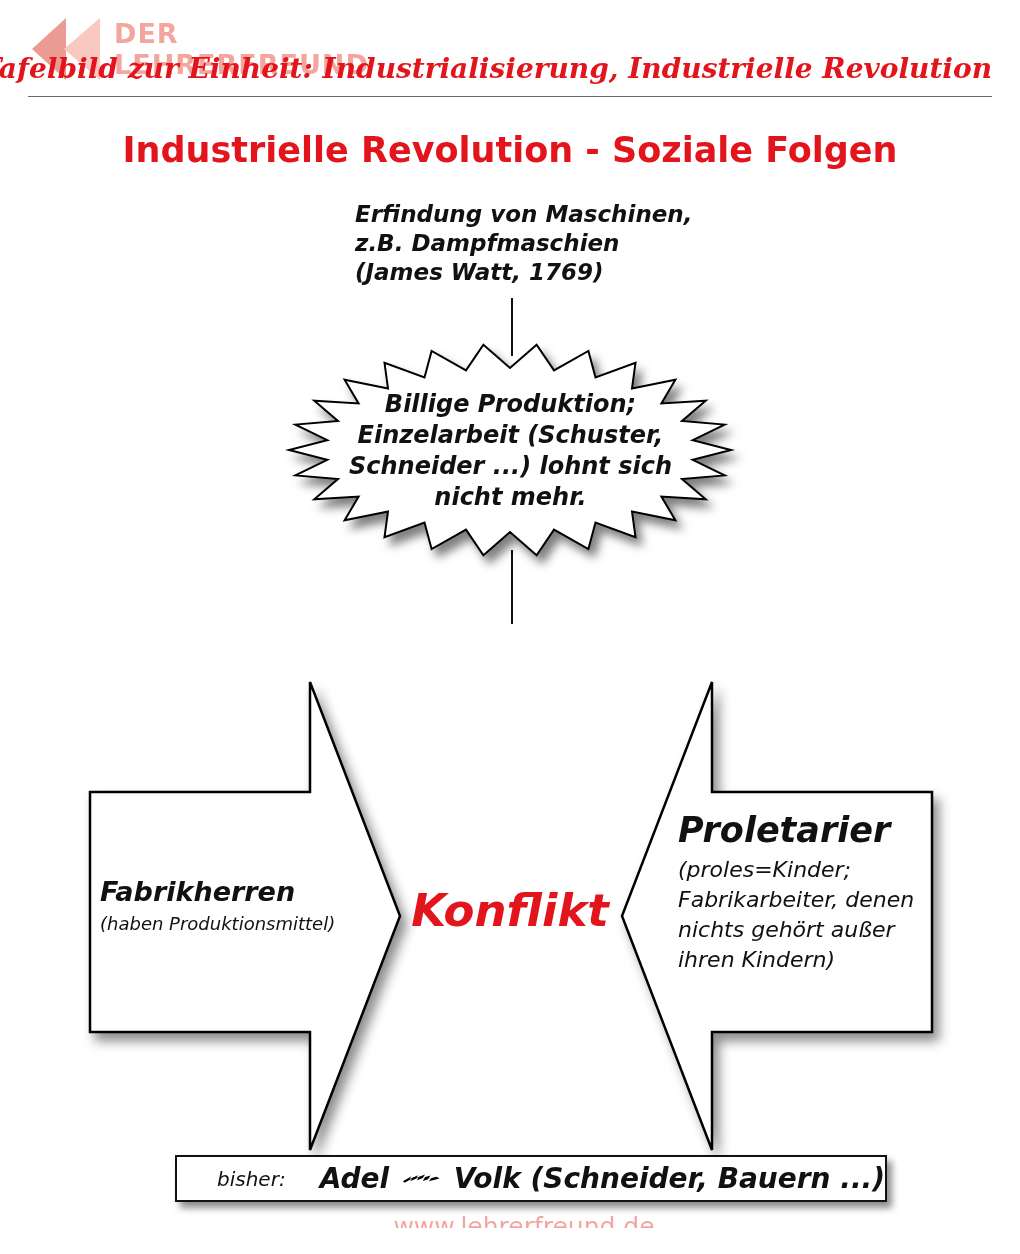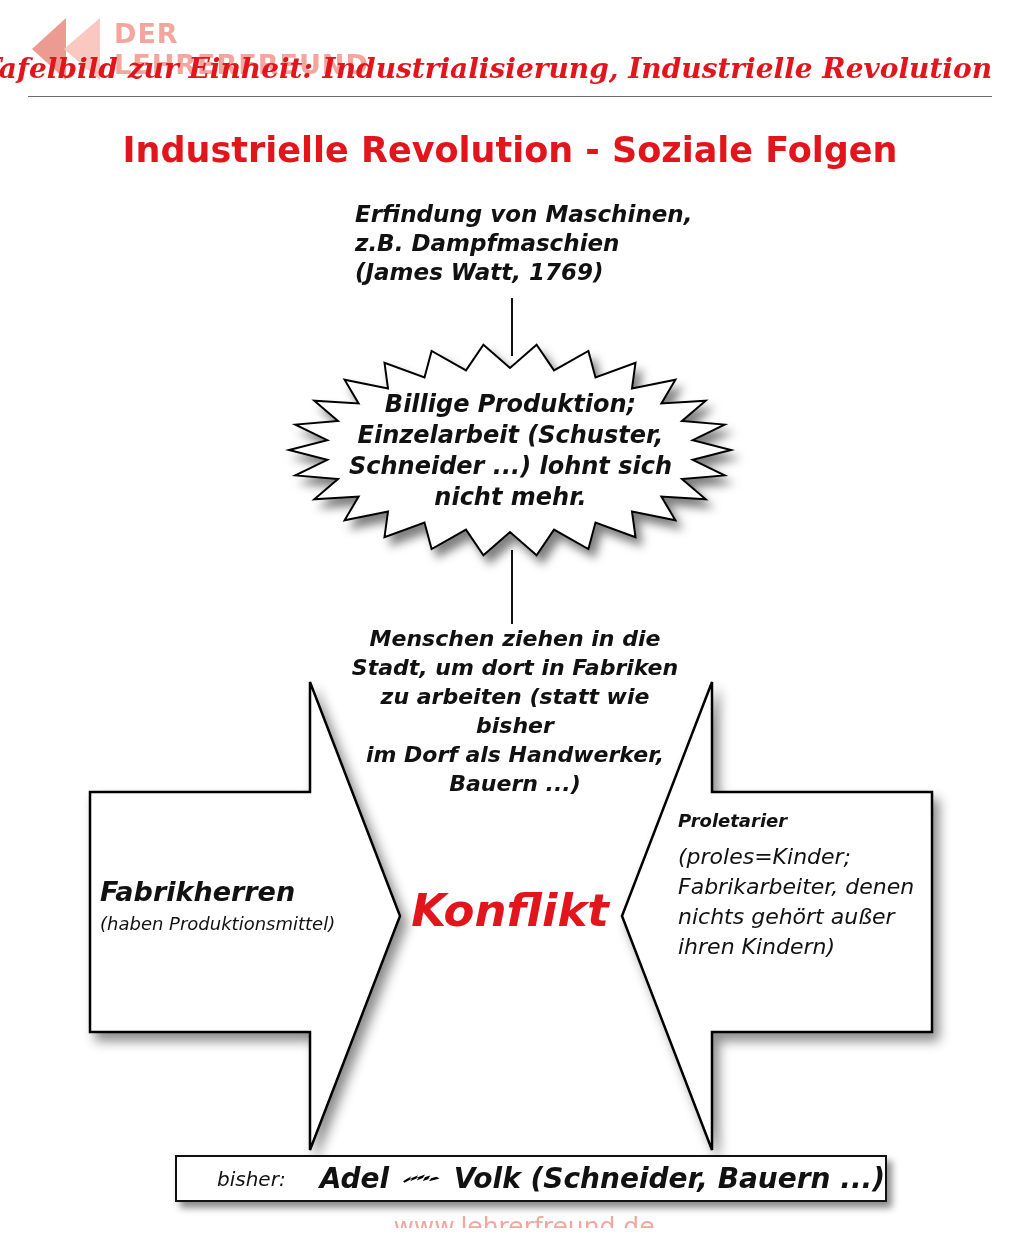--- a/index.html
+++ b/index.html
@@ -68,21 +68,21 @@
   .fabrik { left: 100px; top: 876px; width: 300px; }
   .fabrik-title { font-size: 27px; font-weight: bold; font-style: italic; color: var(--ink); }
   .fabrik-sub { font-size: 18px; font-weight: normal; font-style: italic; color: var(--ink); margin-top: 6px; }
 
   .konflikt {
     position: absolute; left: 402px; top: 884px; width: 216px; text-align: center;
     font-size: 45px; font-weight: bold; font-style: italic; color: var(--accent);
   }
 
   .prolet { left: 678px; top: 810px; width: 262px; }
-  .prolet-title { font-size: 18px; font-weight: bold; font-style: italic; color: var(--ink); margin-bottom: 11px; }
+  .prolet-title { font-size: 35px; font-weight: bold; font-style: italic; color: var(--ink); margin-bottom: 5px; }
   .prolet-sub { font-size: 22px; font-weight: normal; font-style: italic; line-height: 30px; color: var(--ink); white-space: pre-line; }
 
   
   .bottombox {
     position: absolute; left: 175px; top: 1155px; width: 712px; height: 47px;
     background: #ffffff; border: 2px solid #111111;
     box-shadow: 5px 6px 7px rgba(0,0,0,0.45);
     display: flex; align-items: center;
   }
   .bisher { margin-left: 40px; font-size: 20px; font-style: italic; font-weight: normal; color: var(--ink); }
@@ -128,25 +128,20 @@
   <div class="starburst-wrap">
     <svg class="starburst-svg" width="455" height="226" viewBox="0 0 455 226">
       <polygon id="starburst-poly" points="448.0,112.0 409.7,121.9 441.6,137.4 399.0,141.1 422.7,161.3 378.4,158.6 392.4,182.3 349.0,173.4 352.5,199.2 312.5,184.6 305.4,211.1 271.0,191.6 253.6,217.2 227.0,194.0 200.4,217.2 183.0,191.6 148.6,211.1 141.5,184.6 101.5,199.2 105.0,173.4 61.6,182.3 75.6,158.6 31.3,161.3 55.0,141.1 12.4,137.4 44.3,121.9 6.0,112.0 44.3,102.1 12.4,86.6 55.0,82.9 31.3,62.7 75.6,65.4 61.6,41.7 105.0,50.6 101.5,24.8 141.5,39.4 148.6,12.9 183.0,32.4 200.4,6.8 227.0,30.0 253.6,6.8 271.0,32.4 305.4,12.9 312.5,39.4 352.5,24.8 349.0,50.6 392.4,41.7 378.4,65.4 422.7,62.7 399.0,82.9 441.6,86.6 409.7,102.1"></polygon>
     </svg>
     <div class="burst-text pre">Billige Produktion;
 Einzelarbeit (Schuster,
 Schneider ...) lohnt sich
 nicht mehr.</div>
   </div>
 
-  <div class="dtext pre migration">Menschen ziehen in die
-Stadt, um dort in Fabriken
-zu arbeiten (statt wie bisher
-im Dorf als Handwerker,
-Bauern ...)</div>
 
   <svg class="arrows-svg" width="870" height="492" viewBox="0 0 870 492">
     <polygon points="12,124 232,124 232,14 322,248 232,482 232,364 12,364"></polygon>
     <polygon points="854,124 634,124 634,14 544,248 634,482 634,364 854,364"></polygon>
   </svg>
 
   <div class="dtext fabrik">
     <div class="fabrik-title">Fabrikherren</div>
     <div class="fabrik-sub">(haben Produktionsmittel)</div>
   </div>

